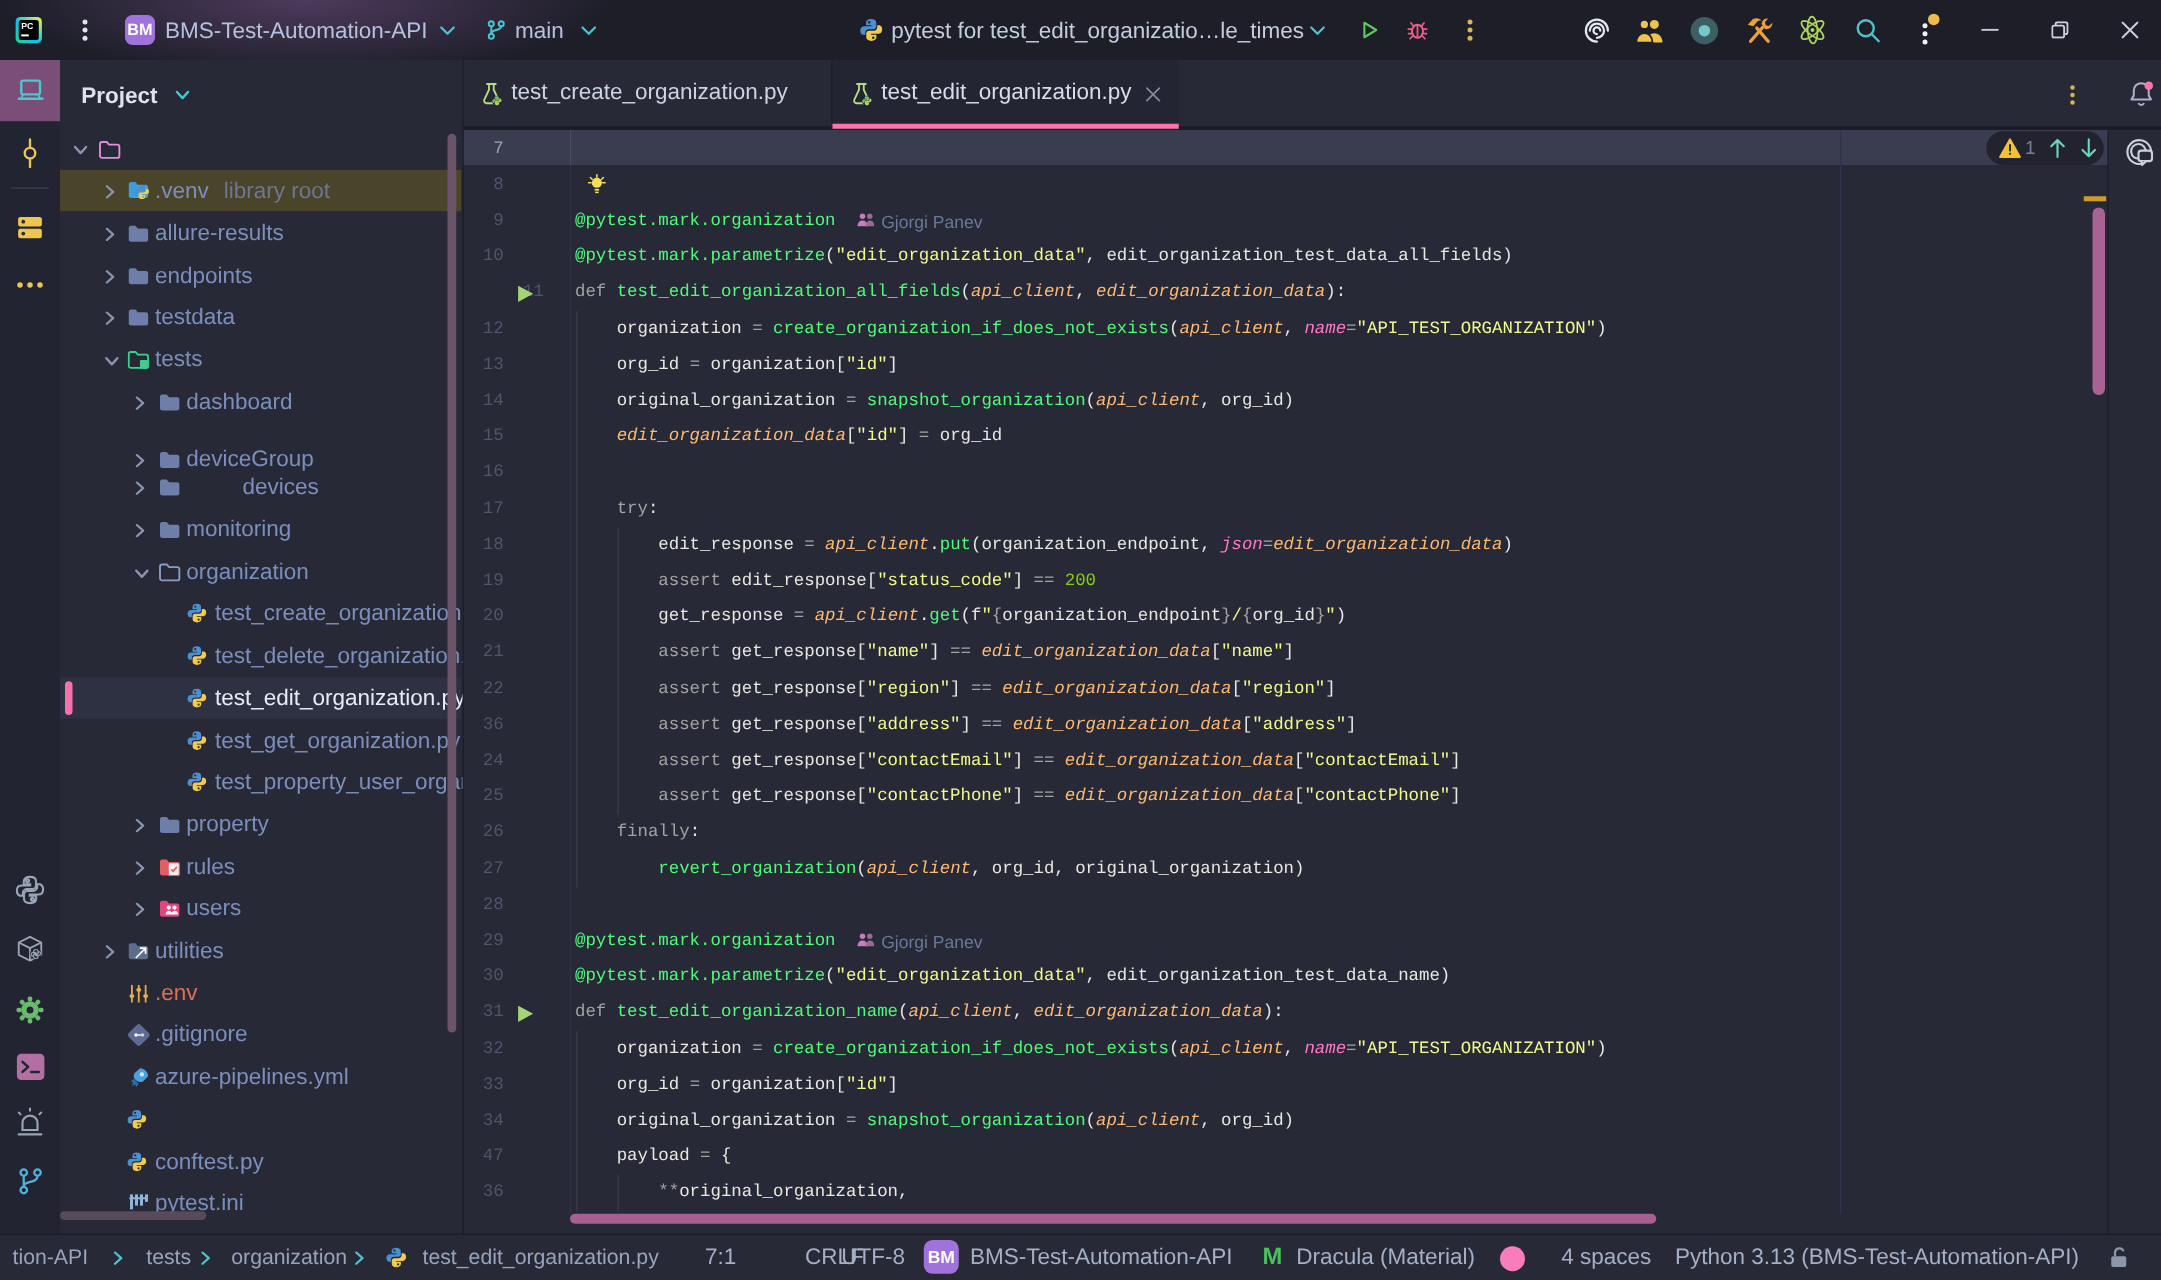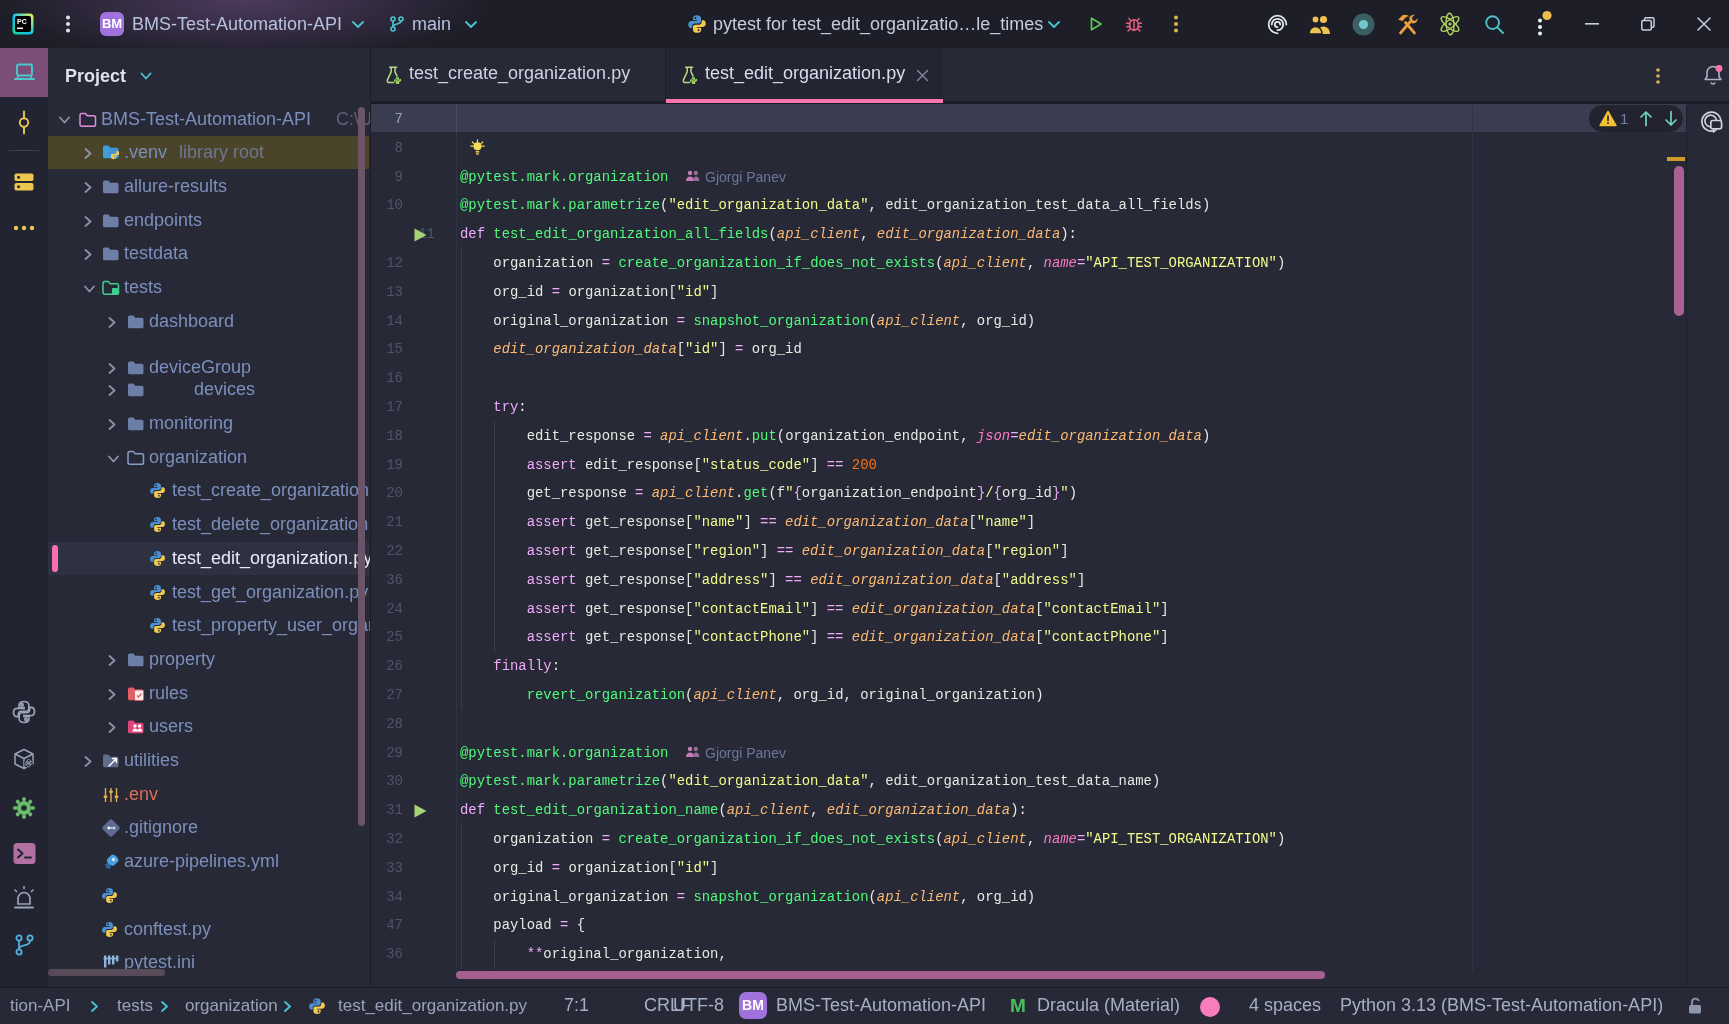--- a/index.html
+++ b/index.html
@@ -17,26 +17,26 @@
 
 #panel{position:absolute;left:48px;top:48px;width:322px;height:939px;background:#272936;border-right:1px solid #1b1c25;}
 .trow{position:absolute;left:48px;width:322px;height:33px;overflow:hidden;}
 .tlabel{position:absolute;top:0;height:33px;line-height:33px;font-size:18px;color:#7c8fbc;white-space:pre;}
 
 #tabbar{position:absolute;left:371px;top:48px;width:1358px;height:57px;background:#272936;}
 #activetab{position:absolute;left:666px;top:48px;width:277px;height:51px;background:#242533;}
 #tabul{position:absolute;left:666px;top:99px;width:277px;height:4px;background:#fb74ab;z-index:3;}
 .cl{position:absolute;left:460px;height:28.8px;line-height:28.8px;font-size:13.9px;color:#e8e8e2;white-space:pre;font-family:"Liberation Mono",monospace;}
 .ln{position:absolute;width:33px;left:370px;text-align:right;height:28.8px;line-height:28.8px;font-size:14px;color:#4e5569;font-family:"Liberation Mono",monospace;}
-.k{color:#f0abfc;}
+.k{color:#a3a3a3;}
 .s{color:#f1fa8c;}
 .g{color:#50fa7b;}
 .pr{color:#fdba74;font-style:italic;}
 .na{color:#ff79c6;font-style:italic;}
-.d{color:#f97316;}
+.d{color:#84cc16;}
 .an{color:#6a7899;font-size:14px;font-family:"Liberation Sans",sans-serif;}
 .ig{position:absolute;width:1px;background:#3a3d4e;}
 
 #statusbar{position:absolute;left:0;top:987px;width:1729px;height:37px;background:#272936;border-top:1px solid #1b1c25;box-sizing:border-box;}
 .st{position:absolute;top:987px;height:37px;line-height:37px;font-size:18px;color:#a5afc5;white-space:pre;}
 </style>
 </head>
 <body>
 
 <div id="titlebar"></div>
@@ -258,21 +258,20 @@
   <div class="abs" style="left:48px;top:542px;width:321px;height:33px;background:#2e3142;"></div>
   <div class="abs" style="left:52px;top:545px;width:6px;height:27px;border-radius:3px;background:#fa70ad;"></div>
 
   <div class="trow" style="top:103px">
     <svg class="abs" style="left:11px;top:13px" width="11" height="8" viewBox="0 0 11 8">
         <use href="#chevD" stroke="#8a94ad"></use>
       </svg>
     <svg class="abs" style="left:31px;top:9px" width="18" height="16" viewBox="0 0 18 16">
         <use href="#fold" fill="none" stroke="#df8fdb" stroke-width="1.5"></use>
       </svg>
-    <span class="tlabel" style="left:53px;">BMS-Test-Automation-API<span style="color:#5b6379;margin-left:25px">C:\U</span></span>
   </div>
   <div class="trow" style="top:136px">
     <svg class="abs" style="left:36px;top:12px" width="8" height="11" viewBox="0 0 8 11">
         <use href="#chevR" stroke="#8a94ad"></use>
       </svg>
     <svg class="abs" style="left:54px;top:8px" width="18" height="16" viewBox="0 0 18 16">
         <use href="#fold" fill="#3e9ddb"></use>
       </svg>
     <svg class="abs" style="left:59px;top:11px" width="13" height="13" viewBox="0 0 16 16">
         <use href="#pylogo"></use>

